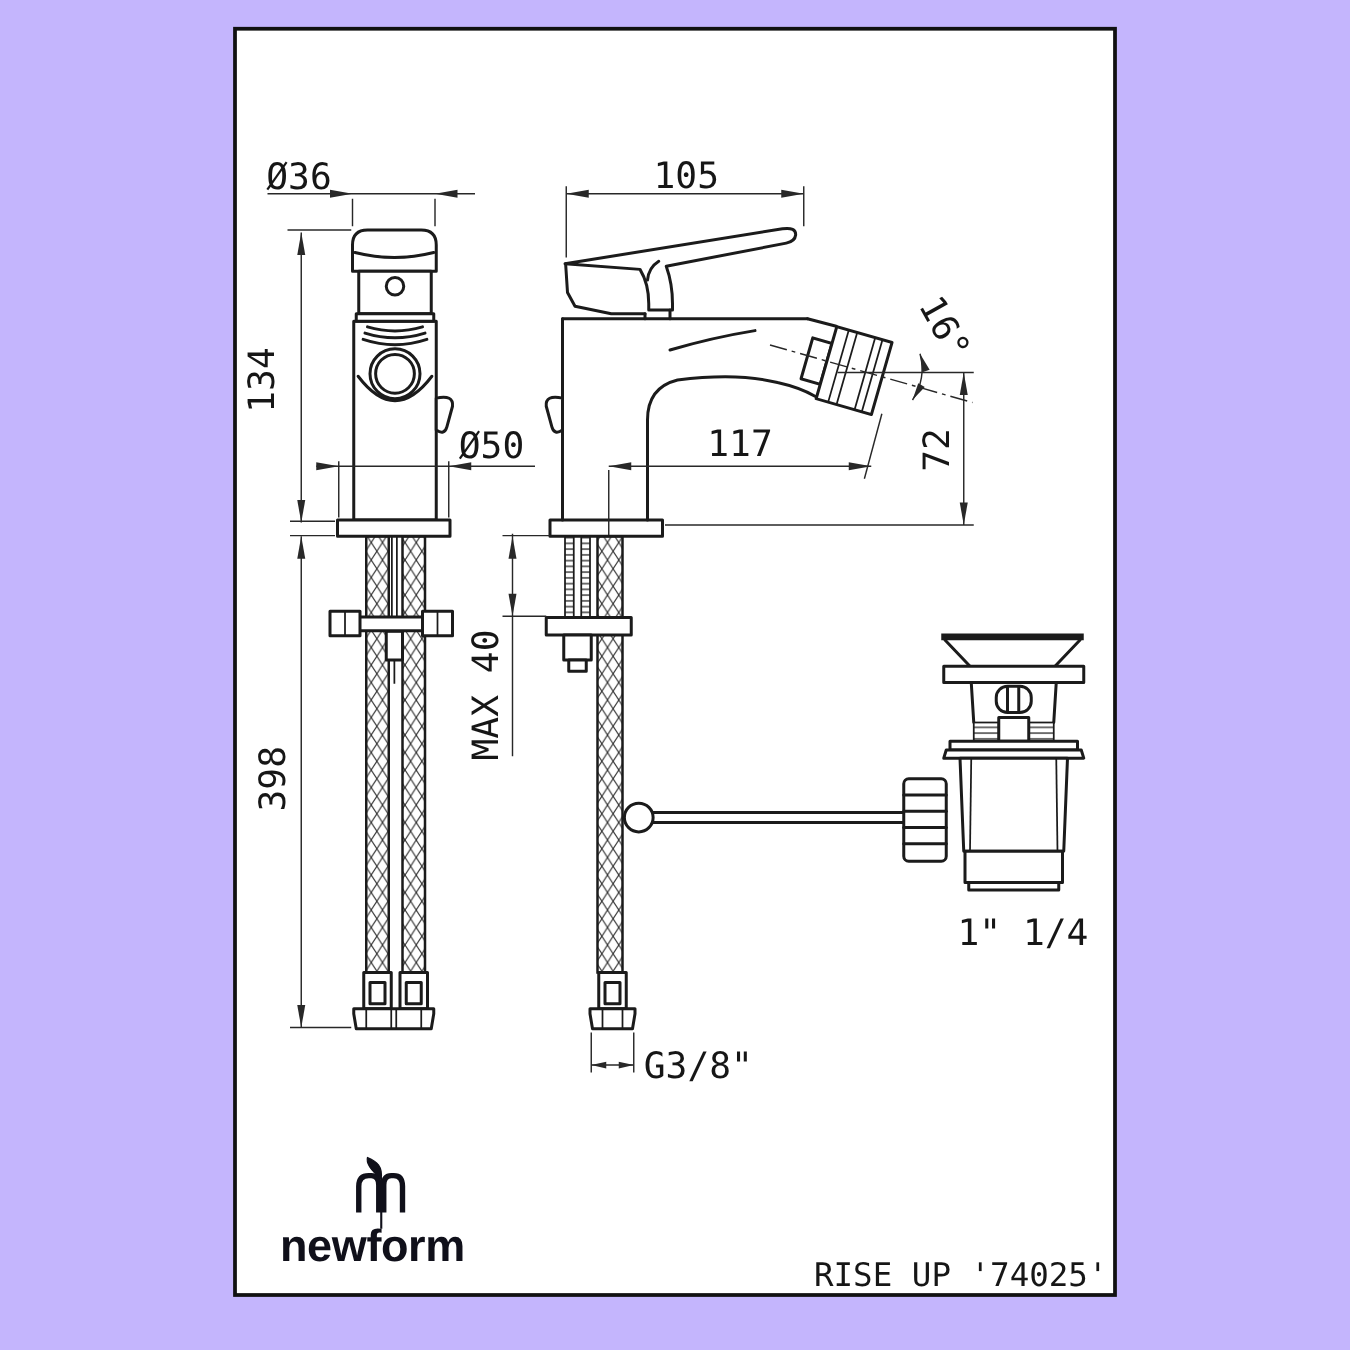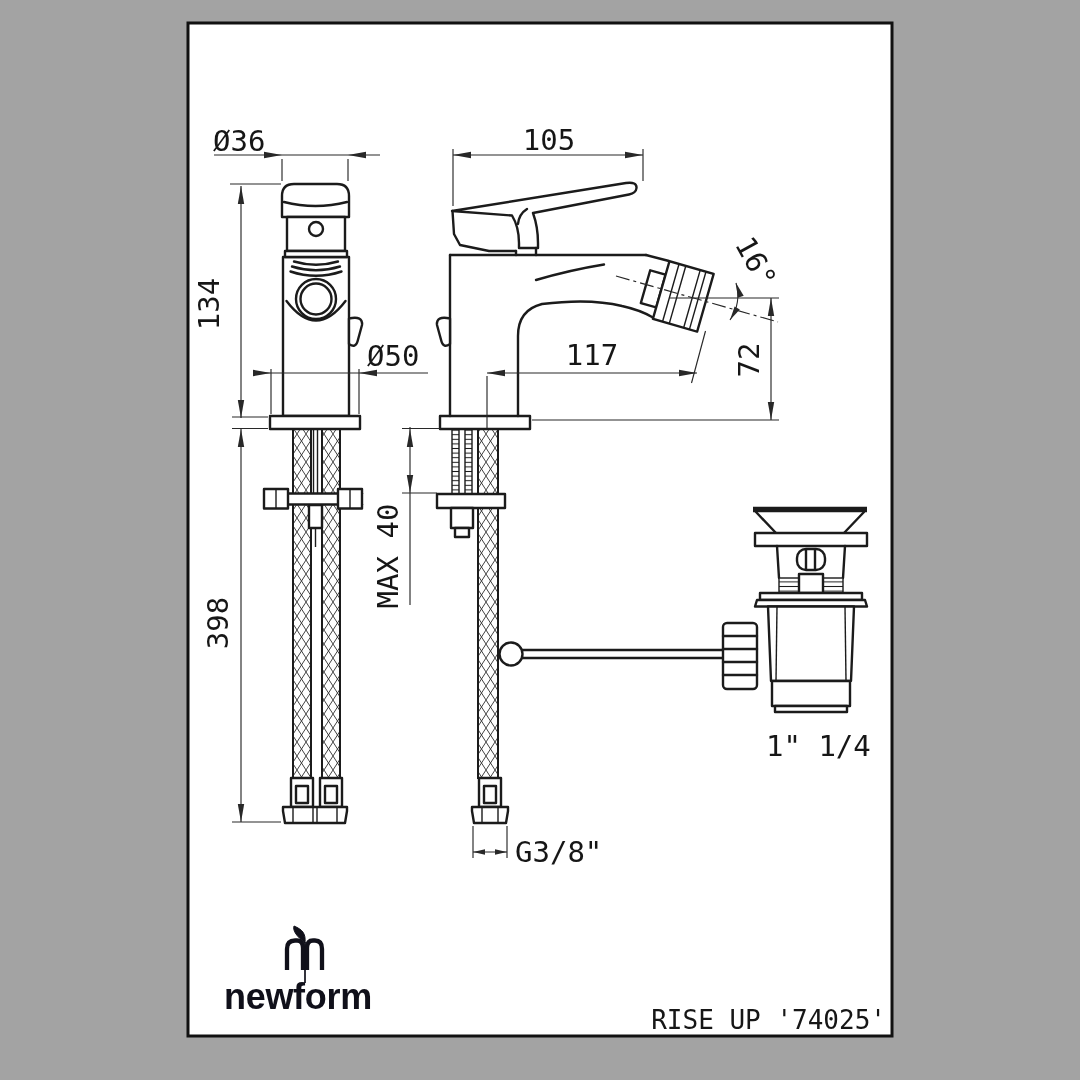--- a/index.html
+++ b/index.html
@@ -1,16 +1,16 @@
 <!DOCTYPE html>
 <html><head>
 <meta charset="utf-8">
 <style>
   html,body{margin:0;padding:0;background:#ffffff;}
-  .stage{position:relative;width:1080px;height:1080px;background:#a3a3a3;overflow:hidden;
+  .stage{position:relative;width:1080px;height:1080px;background:#c4b5fd;overflow:hidden;
          font-family:"DejaVu Sans Mono", monospace;}
   svg{position:absolute;left:0;top:0;}
   .obj{stroke:#1b1b1b;fill:none;stroke-width:2.4;stroke-linejoin:round;stroke-linecap:round;}
   .objw{stroke:#1b1b1b;fill:#ffffff;stroke-width:2.4;stroke-linejoin:round;}
   .thin{stroke:#1b1b1b;fill:none;stroke-width:1.4;}
   .dim{stroke:#282828;fill:none;stroke-width:1.15;}
   .dimfill{fill:#282828;stroke:none;}
   .lbl{font-family:"DejaVu Sans Mono", monospace;font-size:29px;fill:#161616;}
   .lbl-sm{font-family:"DejaVu Sans Mono", monospace;font-size:26px;fill:#161616;}
   .brandword{font-family:"Liberation Sans", sans-serif;font-weight:bold;font-size:36px;

